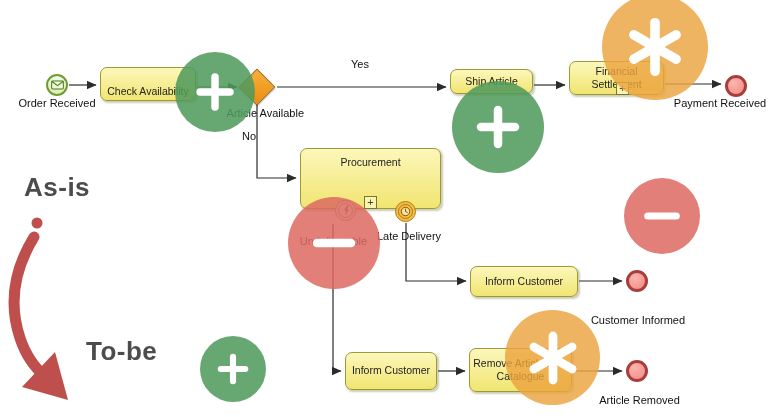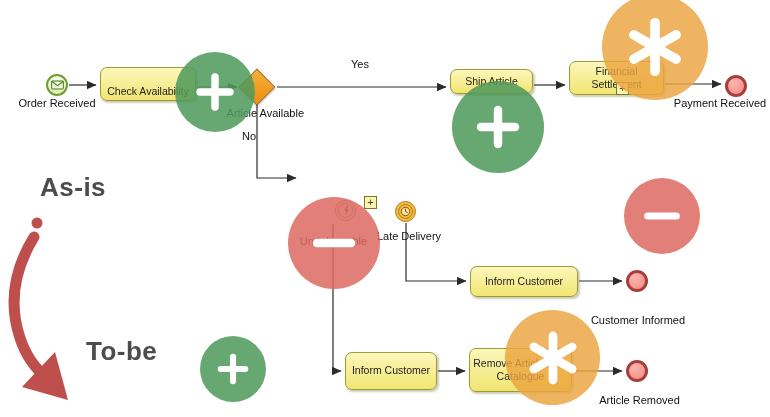--- a/index.html
+++ b/index.html
@@ -103,20 +103,23 @@
   </div>
 
   <div class="task" style="left:569px;top:61px;width:95px;height:34px;">
     <span>Financial Settlement</span>
   </div>
   <div class="marker-box" style="left:616px;top:82px;">+</div>
 
   <div class="event end" style="left:725px;top:75px;"></div>
   <div class="lbl" style="left:672px;top:97px;width:96px;">Payment Received</div>
 
+  <div class="task subprocess" style="left:300px;top:148px;width:141px;height:61px;">
+    <span>Procurement</span>
+  </div>
   <div class="marker-box" style="left:364px;top:196px;">+</div>
 
   <div class="boundary" style="left:335px;top:200px;">
     <svg width="8" height="11" viewBox="0 0 9 13">
       <path d="M5.6,0.5 L2.2,6.6 L4.6,6.6 L3.2,12.3 L8.2,5.2 L5.6,5.2 L7.6,0.5 Z" fill="#5a5a44"></path>
     </svg>
   </div>
   <div class="lbl" style="left:286px;top:235px;width:95px;">Undeliverable</div>
 
   <div class="boundary timer" style="left:395px;top:201px;">
@@ -199,21 +202,21 @@
 
   <div class="badge added" style="left:200px;top:336px;width:66px;height:66px;">
     <svg width="36" height="36" viewBox="0 0 100 100">
       <g stroke="#ffffff" stroke-width="17" stroke-linecap="round">
         <line x1="50" y1="16" x2="50" y2="84"></line>
           <line x1="16" y1="50" x2="84" y2="50"></line>
       </g>
     </svg>
   </div>
 
-  <div class="annot" style="left:40px;top:172px;text-align:right;">As-is</div>
+  <div class="annot" style="left:24px;top:172px;text-align:right;">As-is</div>
   <div class="annot" style="left:86px;top:336px;">To-be</div>
 
   <svg class="layer" width="770" height="417">
     <circle cx="37" cy="223" r="5.5" fill="#bf4f4c"></circle>
     <path d="M34,237 C15,268 8,302 20,338 C26,356 34,366 44,376" stroke="#bf4f4c" stroke-width="11" stroke-linecap="round" fill="none"></path>
     <polygon points="68,400 55,352 22,387" fill="#bf4f4c"></polygon>
   </svg>
 
 </div>
 

